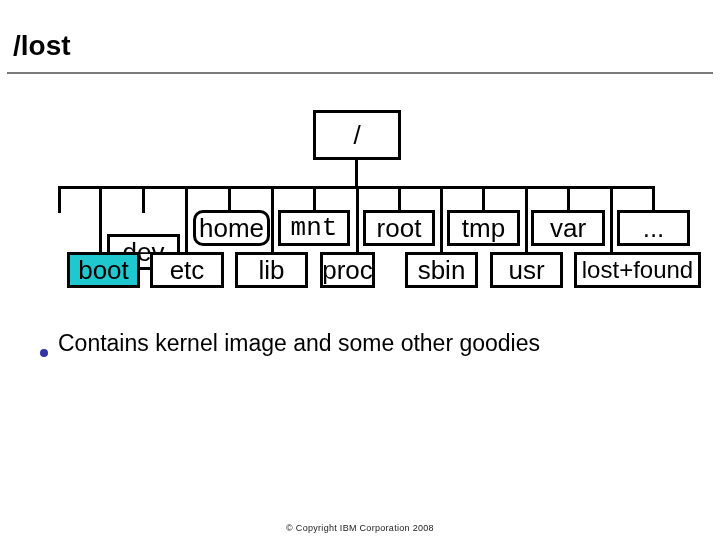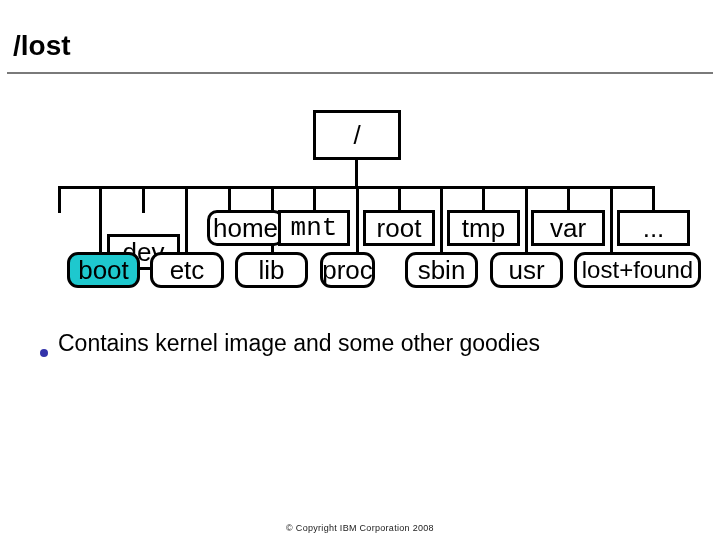--- a/index.html
+++ b/index.html
@@ -18,24 +18,24 @@
   }
   
   .diagram{position:absolute;left:0;top:0;width:720px;height:540px;}
   .node{
     position:absolute;box-sizing:border-box;border:3px solid #000;background:#fff;
     display:flex;align-items:center;justify-content:center;
     font-size:26px;line-height:30px;white-space:nowrap;
   }
   .root-node{left:313px;top:110px;width:88px;height:50px;font-size:26px;}
   .row-top{top:210px;height:36px;}
-  .row-bottom{top:252px;height:36px;border-radius:11px;}
+  .row-bottom{top:252px;height:36px;}
   .n-bin{left:23px;width:72px;}
   .n-dev{left:107px;width:73px;margin-top:24px;}
-  .n-home{left:207px;width:77px;border-radius:10px;}
+  .n-home{left:193px;width:77px;border-radius:10px;}
   .n-mnt{left:278px;width:72px;font-family:Liberation Mono, monospace;}
   .n-root{left:363px;width:72px;}
   .n-tmp{left:447px;width:73px;}
   .n-var{left:531px;width:74px;}
   .n-dots{left:617px;width:73px;}
   .n-boot{left:67px;width:73px;background:var(--highlight,#1EC8CE);}
   .n-etc{left:150px;width:74px;}
   .n-lib{left:235px;width:73px;}
   .n-proc{left:320px;width:55px;}
   .n-sbin{left:405px;width:73px;}

